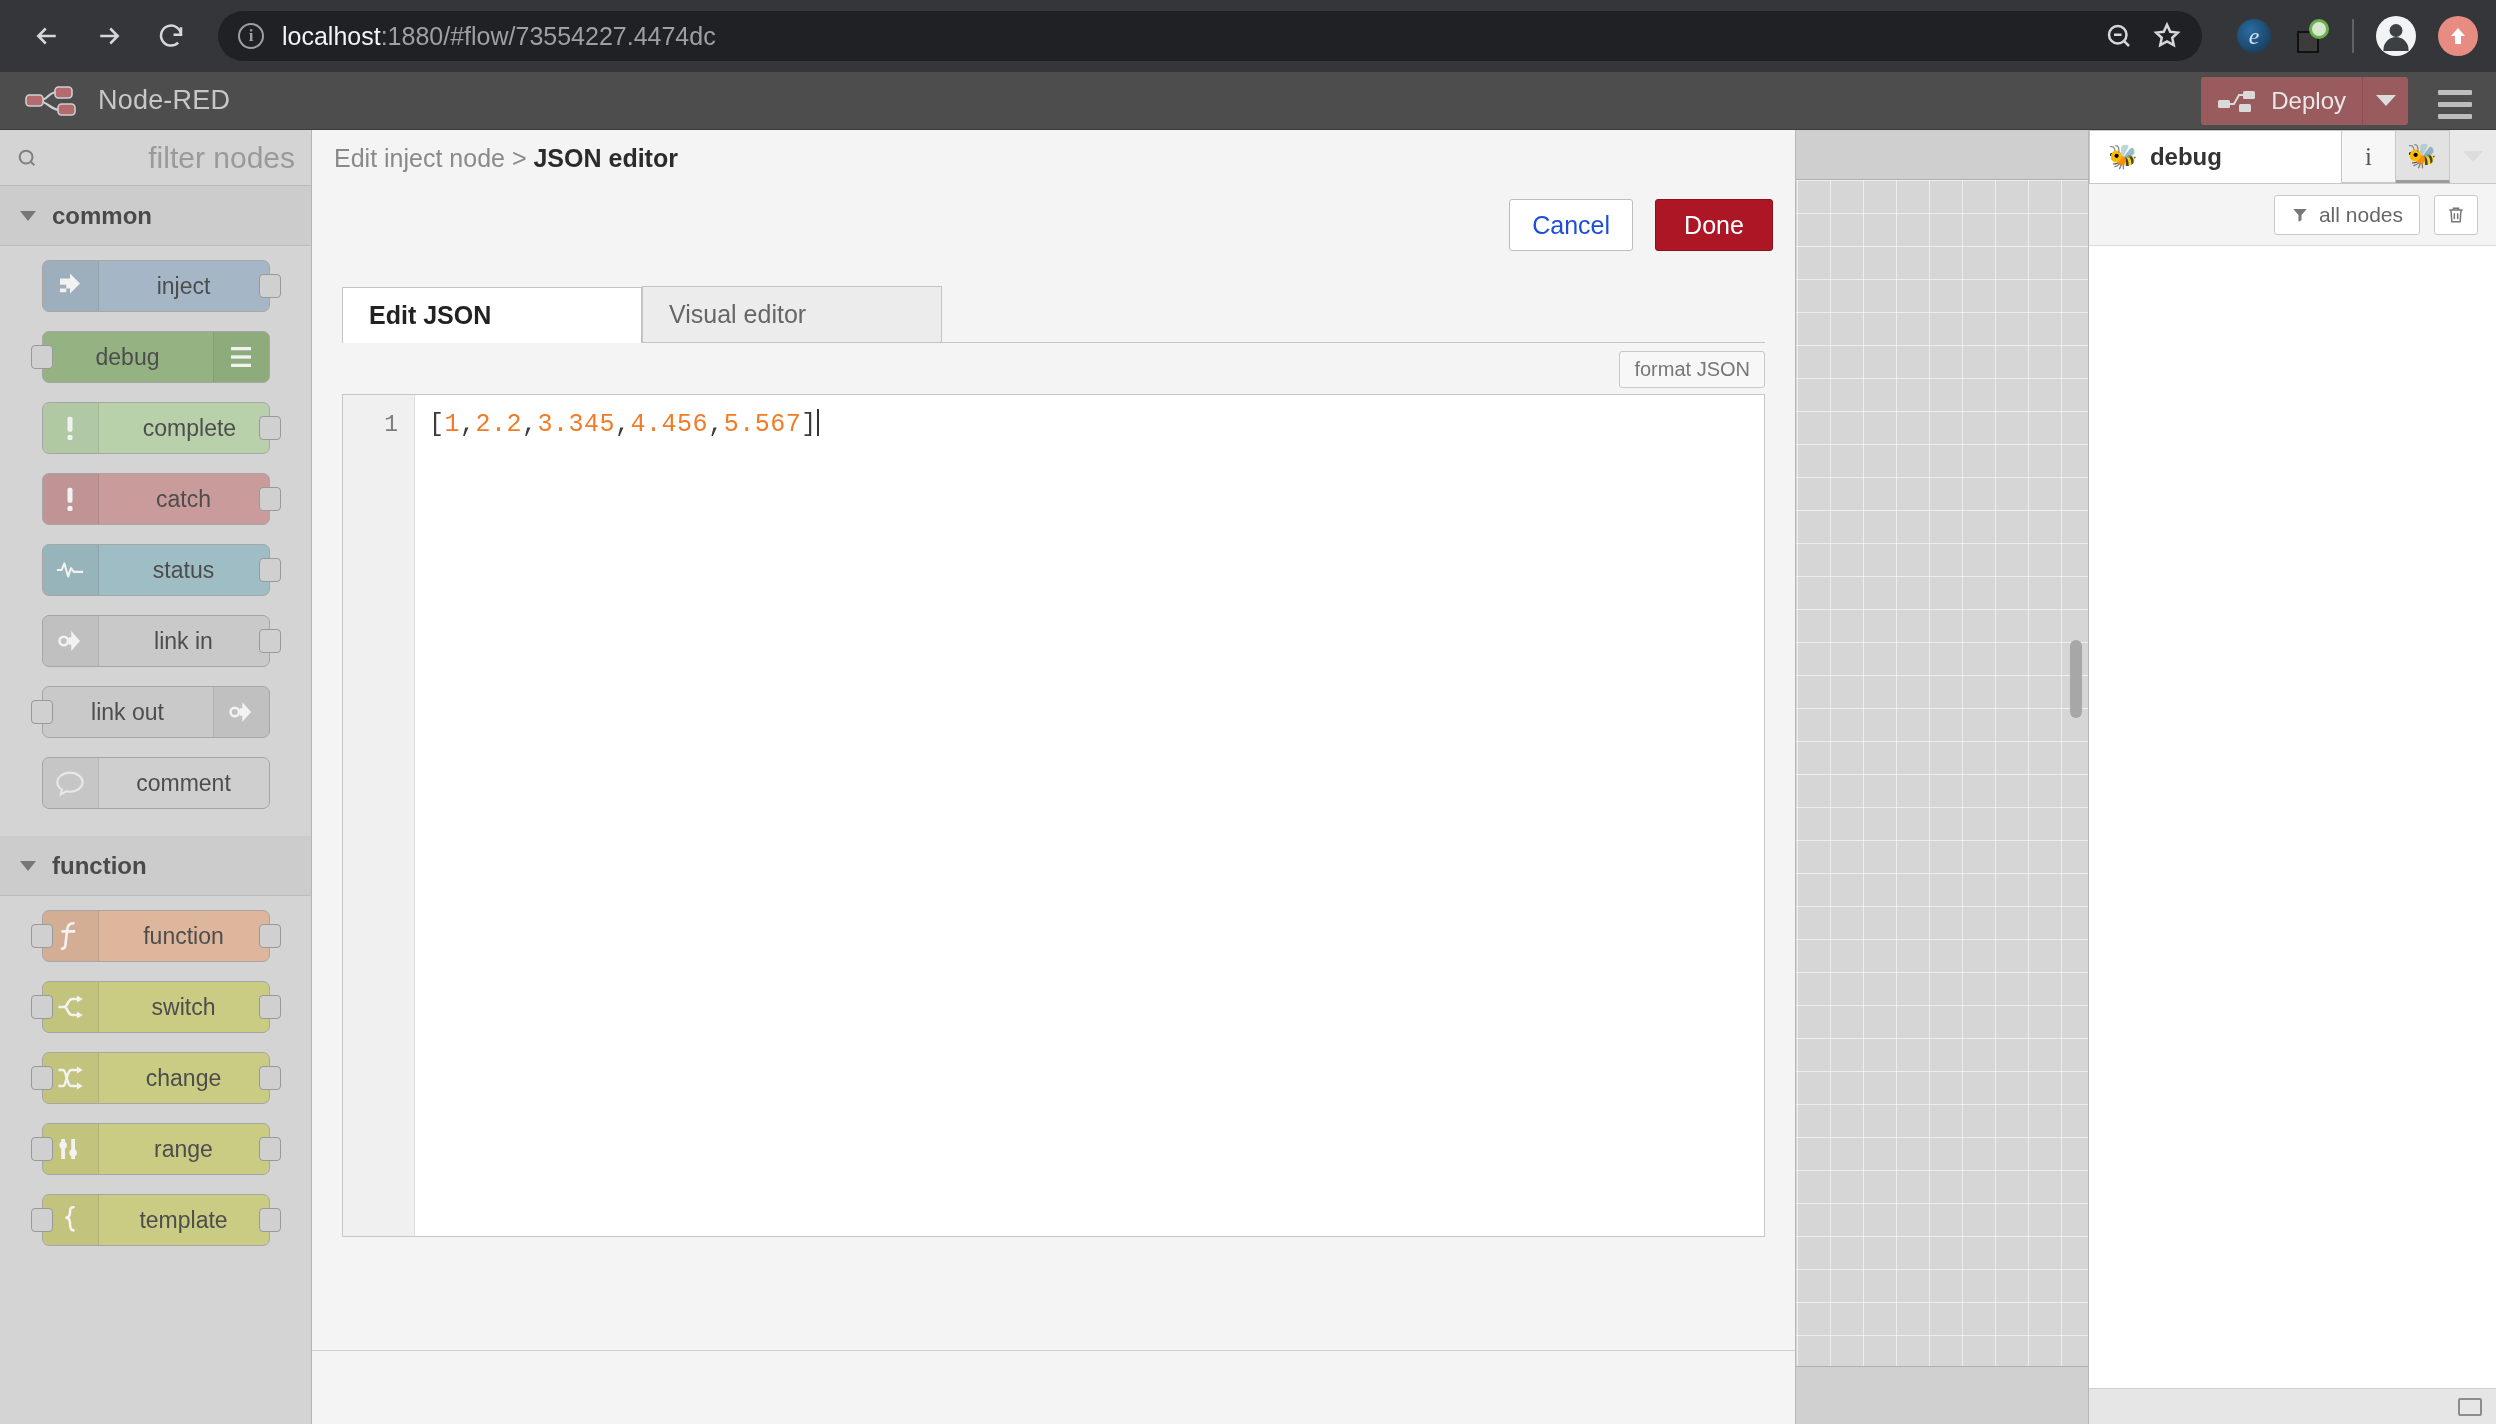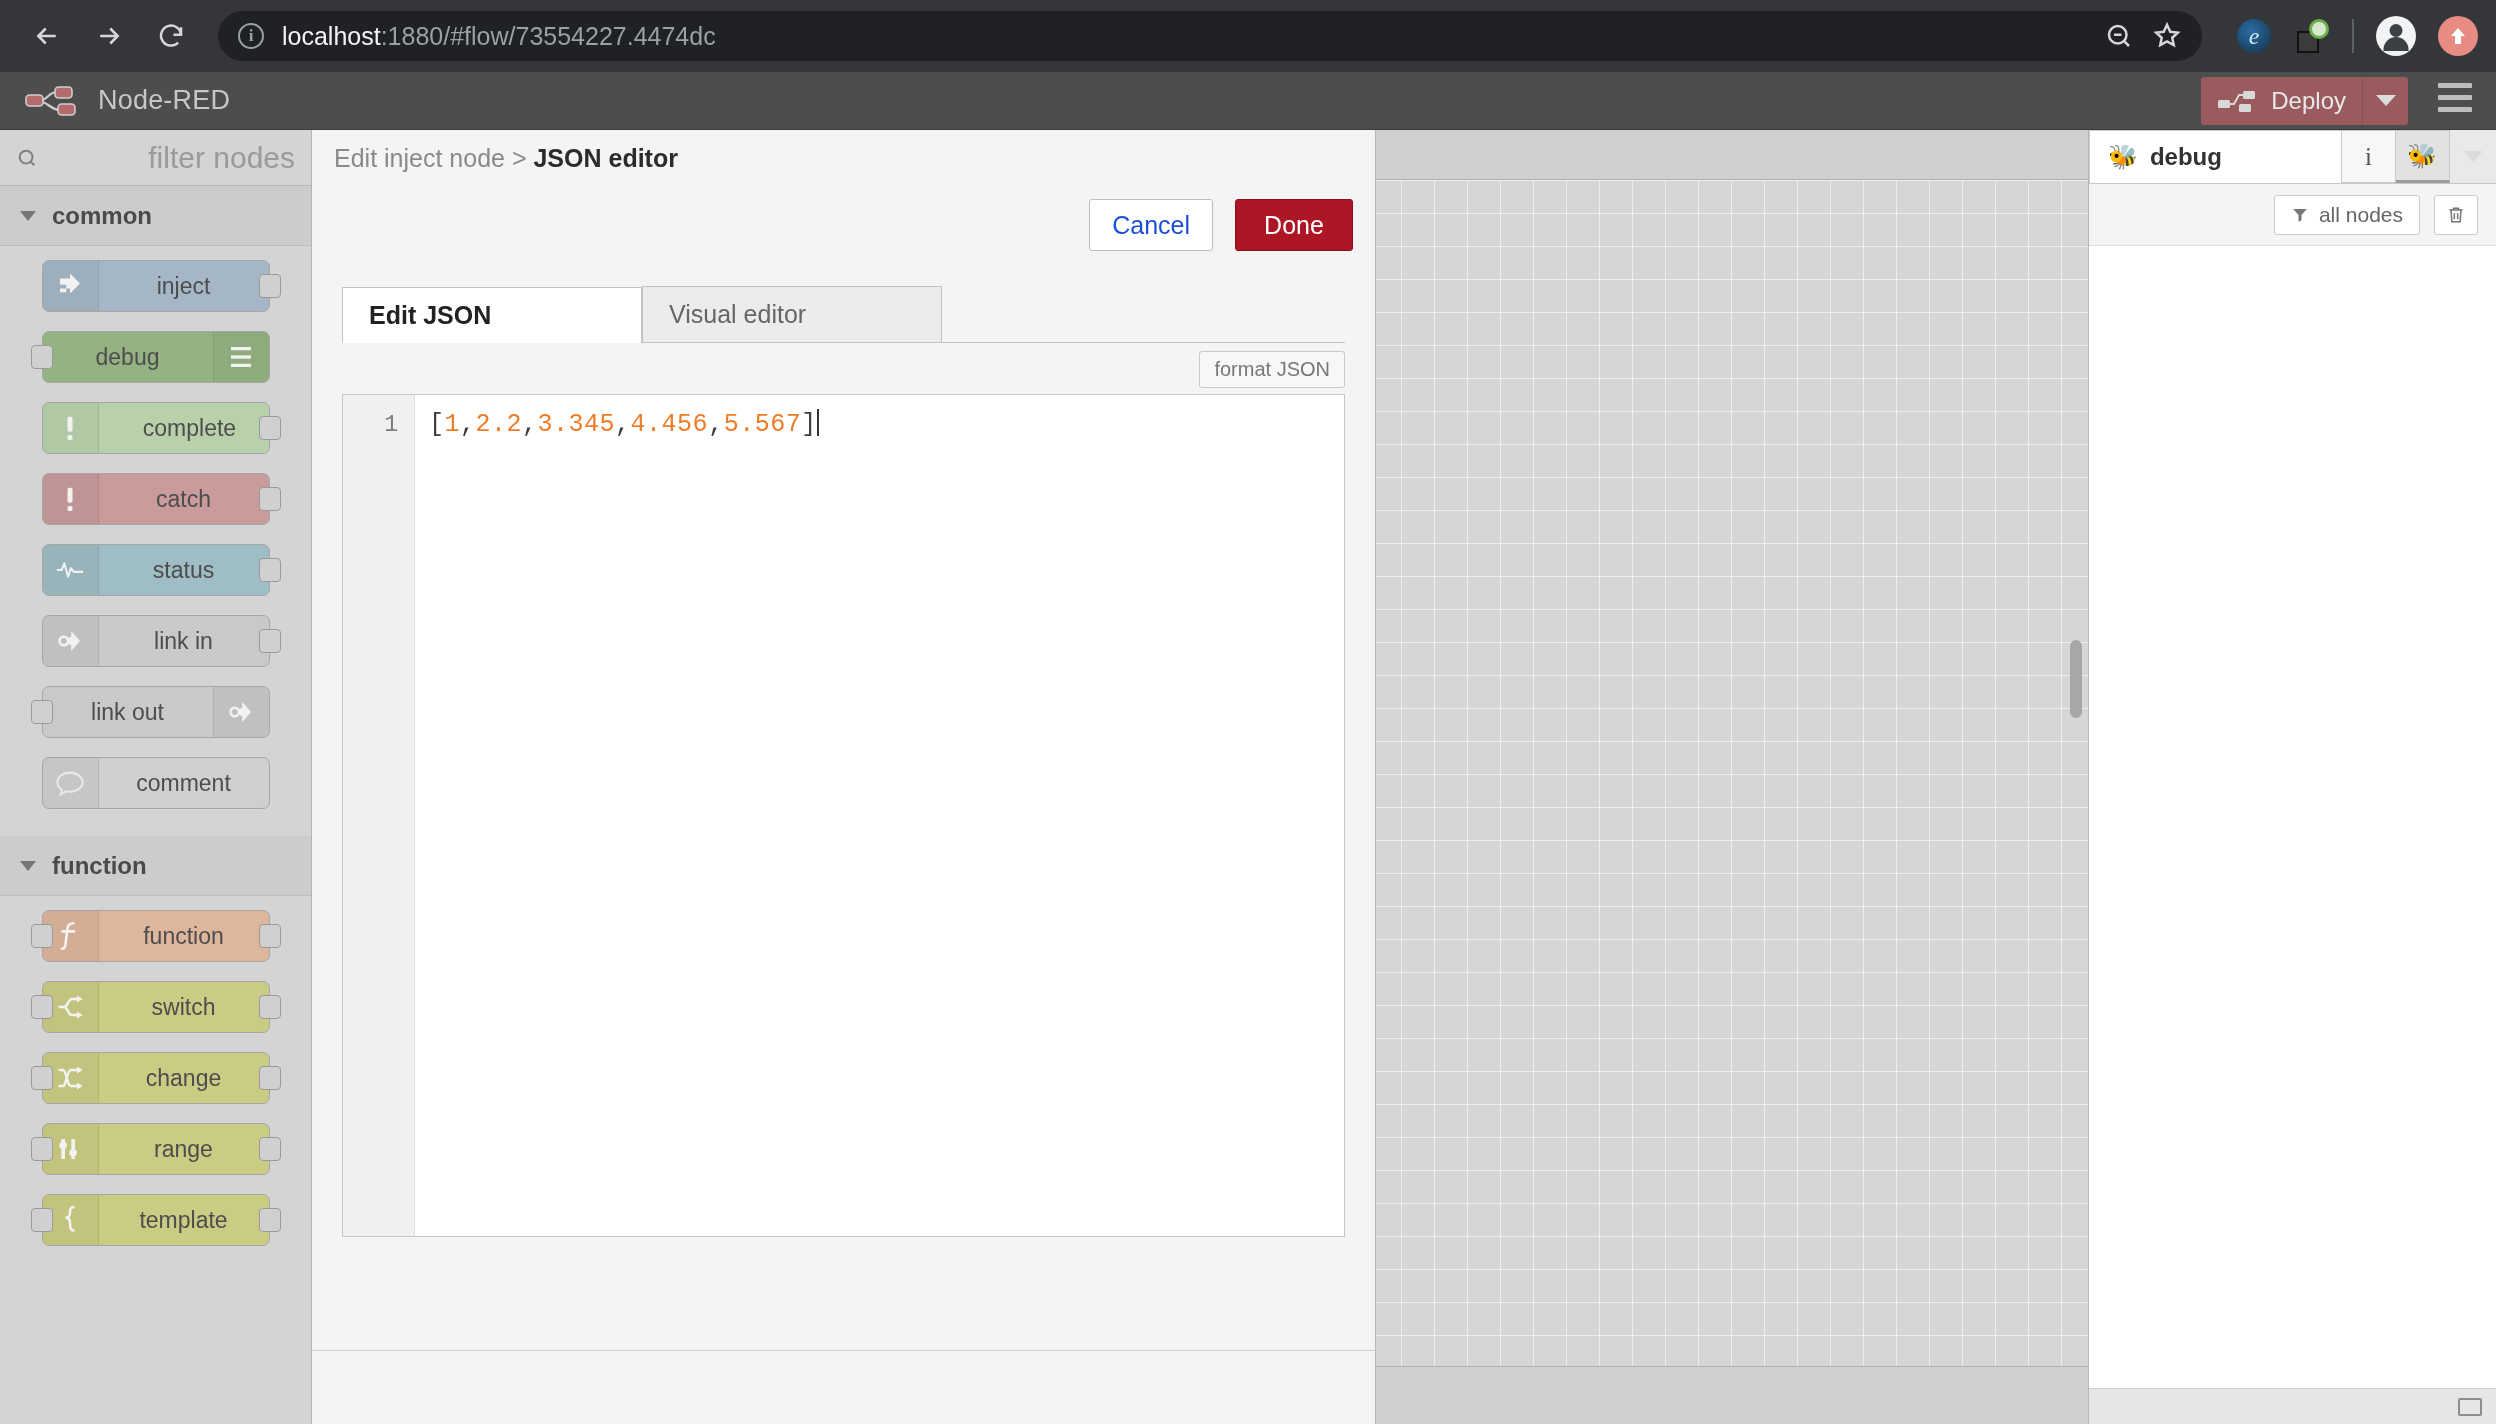--- a/index.html
+++ b/index.html
@@ -56,21 +56,21 @@
   .update-icon svg { width: 24px; height: 24px; fill: #fff; stroke: none; }
 
   
   .nr-header {
     height: 58px; background: #4d4d4d;
     display: flex; align-items: center; justify-content: space-between;
     padding: 0 16px; border-bottom: 1px solid #3b3b3b;
   }
   .brand { display: flex; align-items: center; gap: 10px; padding-left: 8px; }
   .brand-title { color: #c7c7c7; font-size: 27px; letter-spacing: .2px; }
-  .hdr-right { display: flex; align-items: flex-start; gap: 22px; }
+  .hdr-right { display: flex; align-items: flex-end; gap: 22px; }
   .deploy-btn {
     display: flex; align-items: center; background: #9a5b5f; height: 48px;
     border-radius: 3px; cursor: pointer;
   }
   .deploy-main { display: flex; align-items: center; gap: 14px; padding: 0 16px 0 16px; }
   .deploy-label { color: #e8e8e8; font-size: 24px; }
   .deploy-caret {
     width: 46px; height: 48px; display: flex; align-items: center; justify-content: center;
     border-left: 1px solid #8a5054;
   }
@@ -155,21 +155,21 @@
   .collapse-btn {
     width: 44px; height: 40px; border: 1px solid #b4b4b4; background: #d4d4d4;
     display: flex; align-items: center; justify-content: center; cursor: pointer;
   }
   .collapse-btn:first-child { border-right: none; }
   .collapse-btn svg { width: 22px; height: 22px; stroke: #777; fill: none; stroke-width: 2.4; }
 
   
   .edit-dialog {
     position: absolute; left: 0; top: 0; bottom: 0;
-    width: 1064px; background: #f4f4f4; border-right: 1px solid #b7b7b7;
+    width: 1484px; background: #f4f4f4; border-right: 1px solid #b7b7b7;
     display: flex; flex-direction: column; z-index: 20;
   }
   .dialog-header { height: 56px; display: flex; align-items: center; padding: 0 22px; }
   .breadcrumb { font-size: 25px; color: #8a8a8a; }
   .breadcrumb b { color: #2b2b2b; }
   .dialog-actions { height: 78px; display: flex; align-items: center; justify-content: flex-end; gap: 22px; padding: 0 22px; }
   .btn {
     height: 52px; min-width: 118px; padding: 0 22px; border-radius: 3px;
     font-size: 25px; display: flex; align-items: center; justify-content: center; cursor: pointer;
   }

